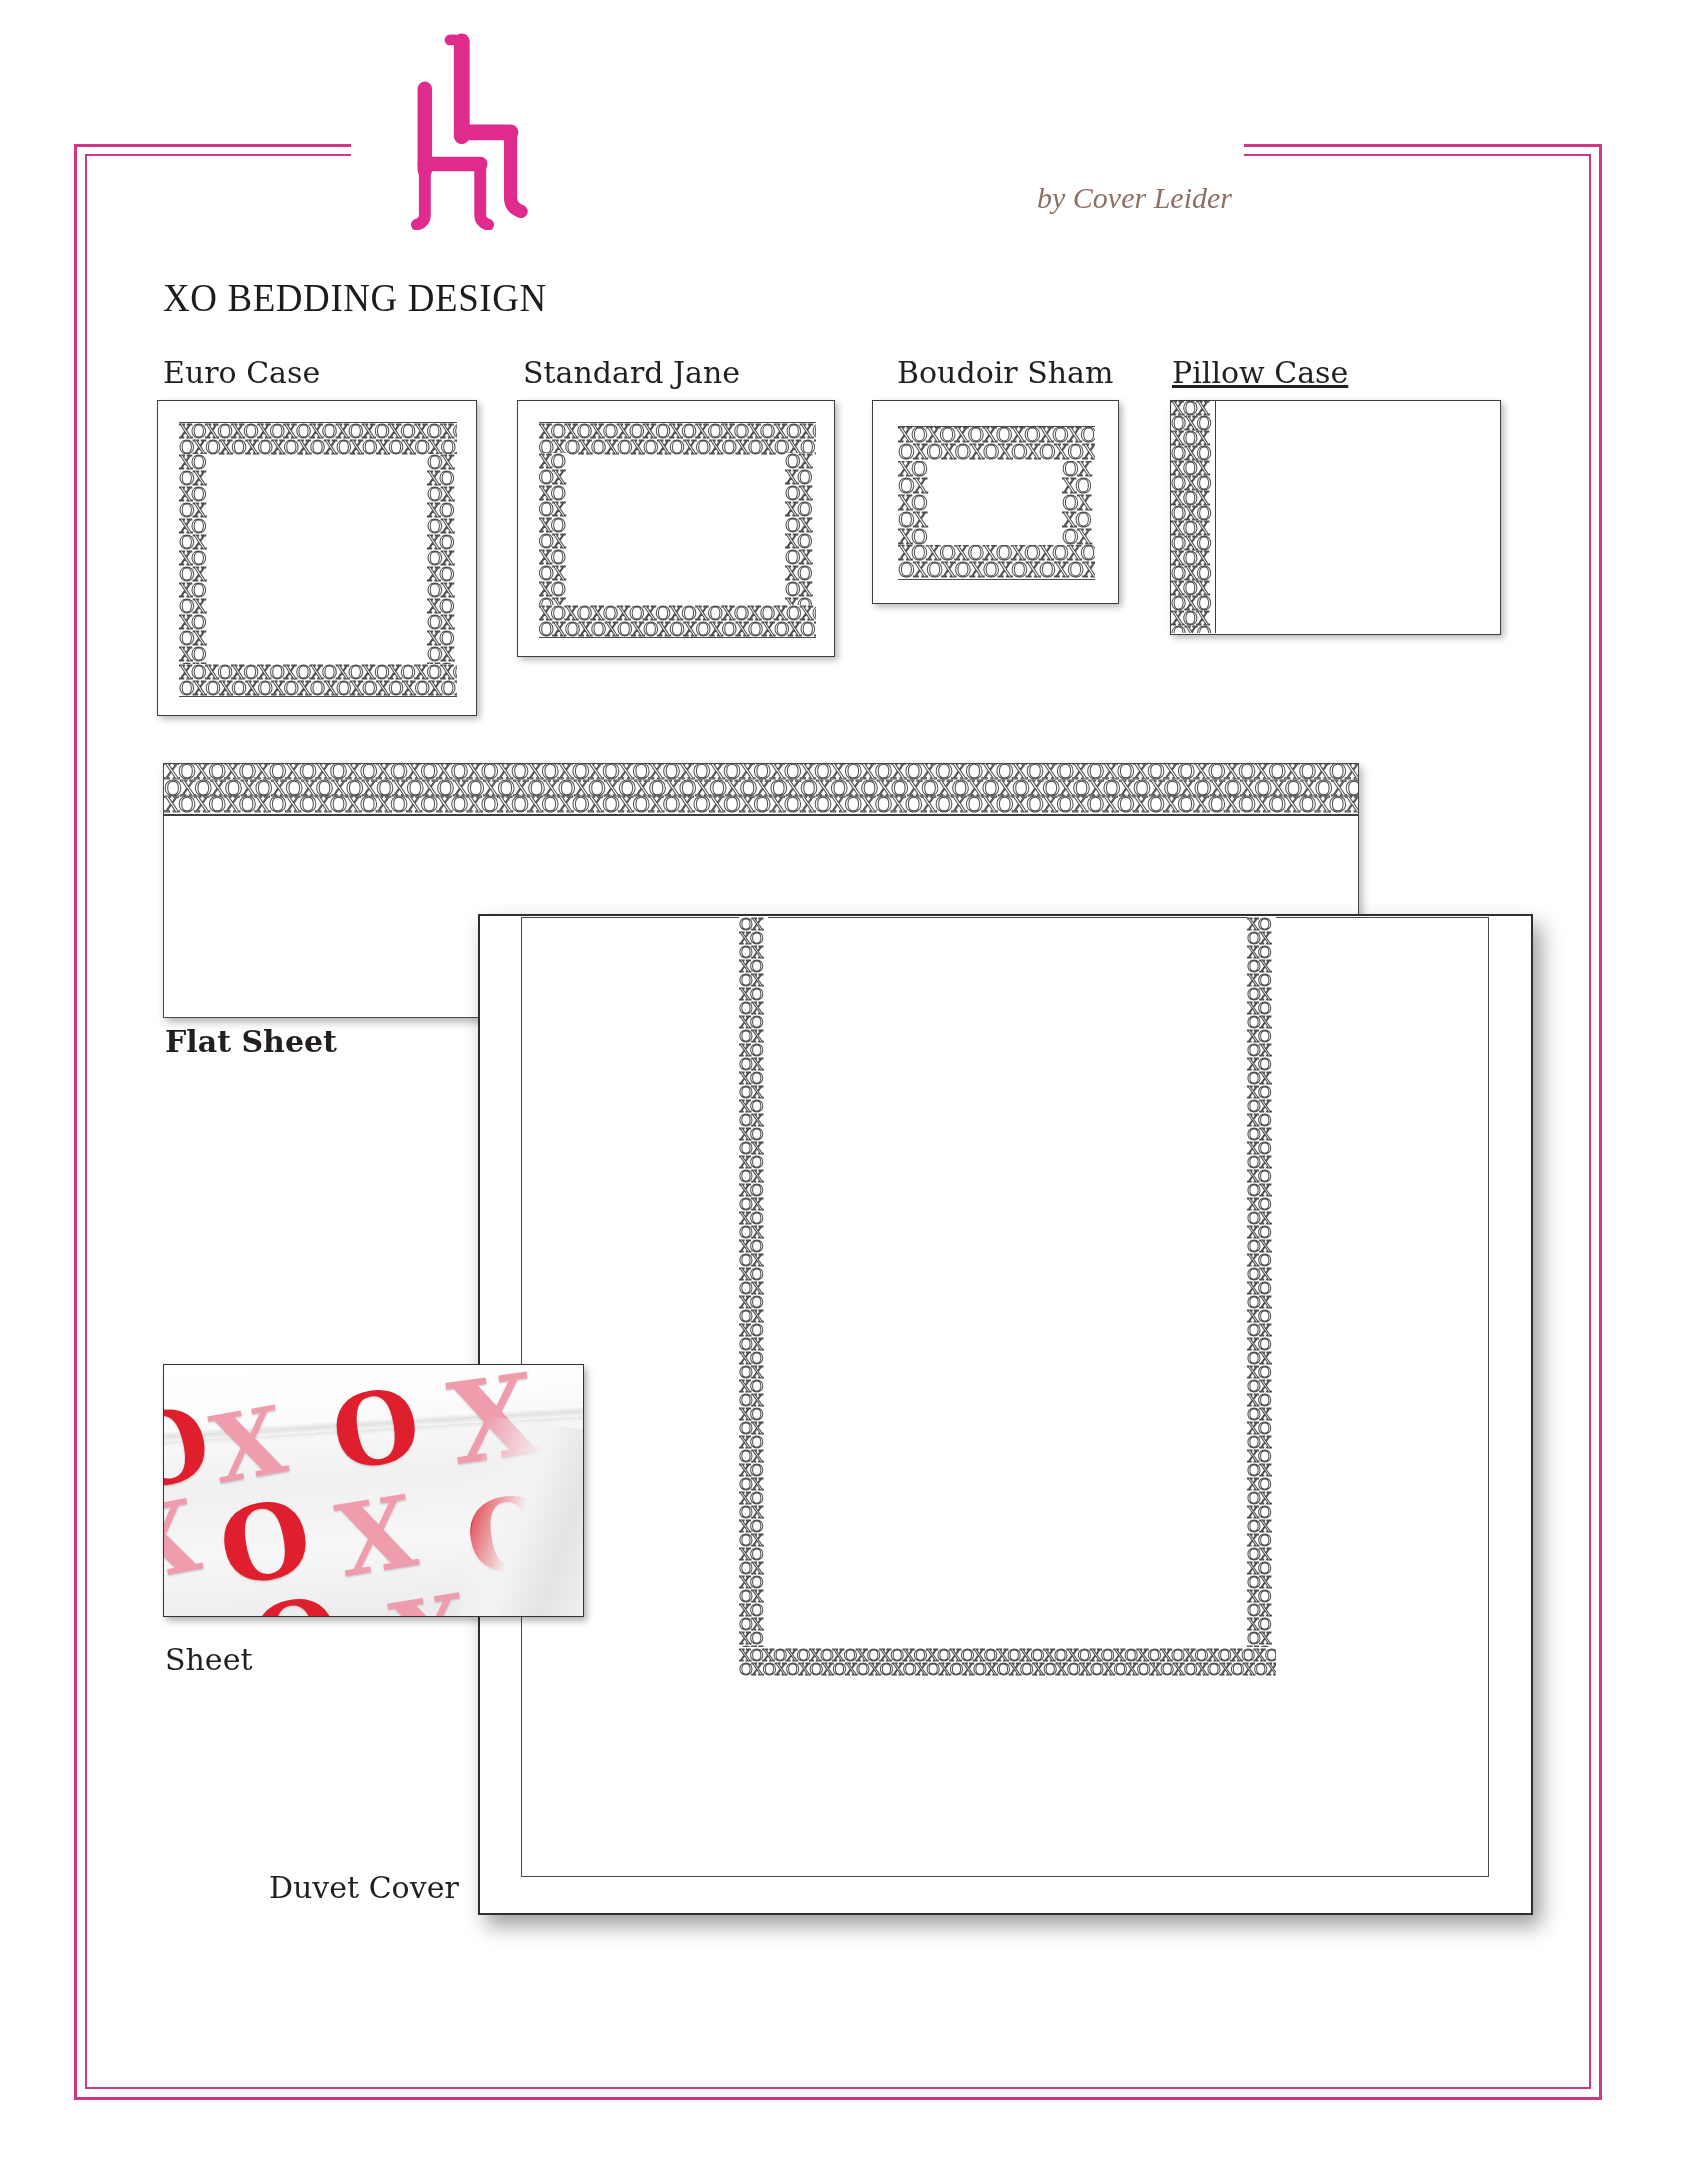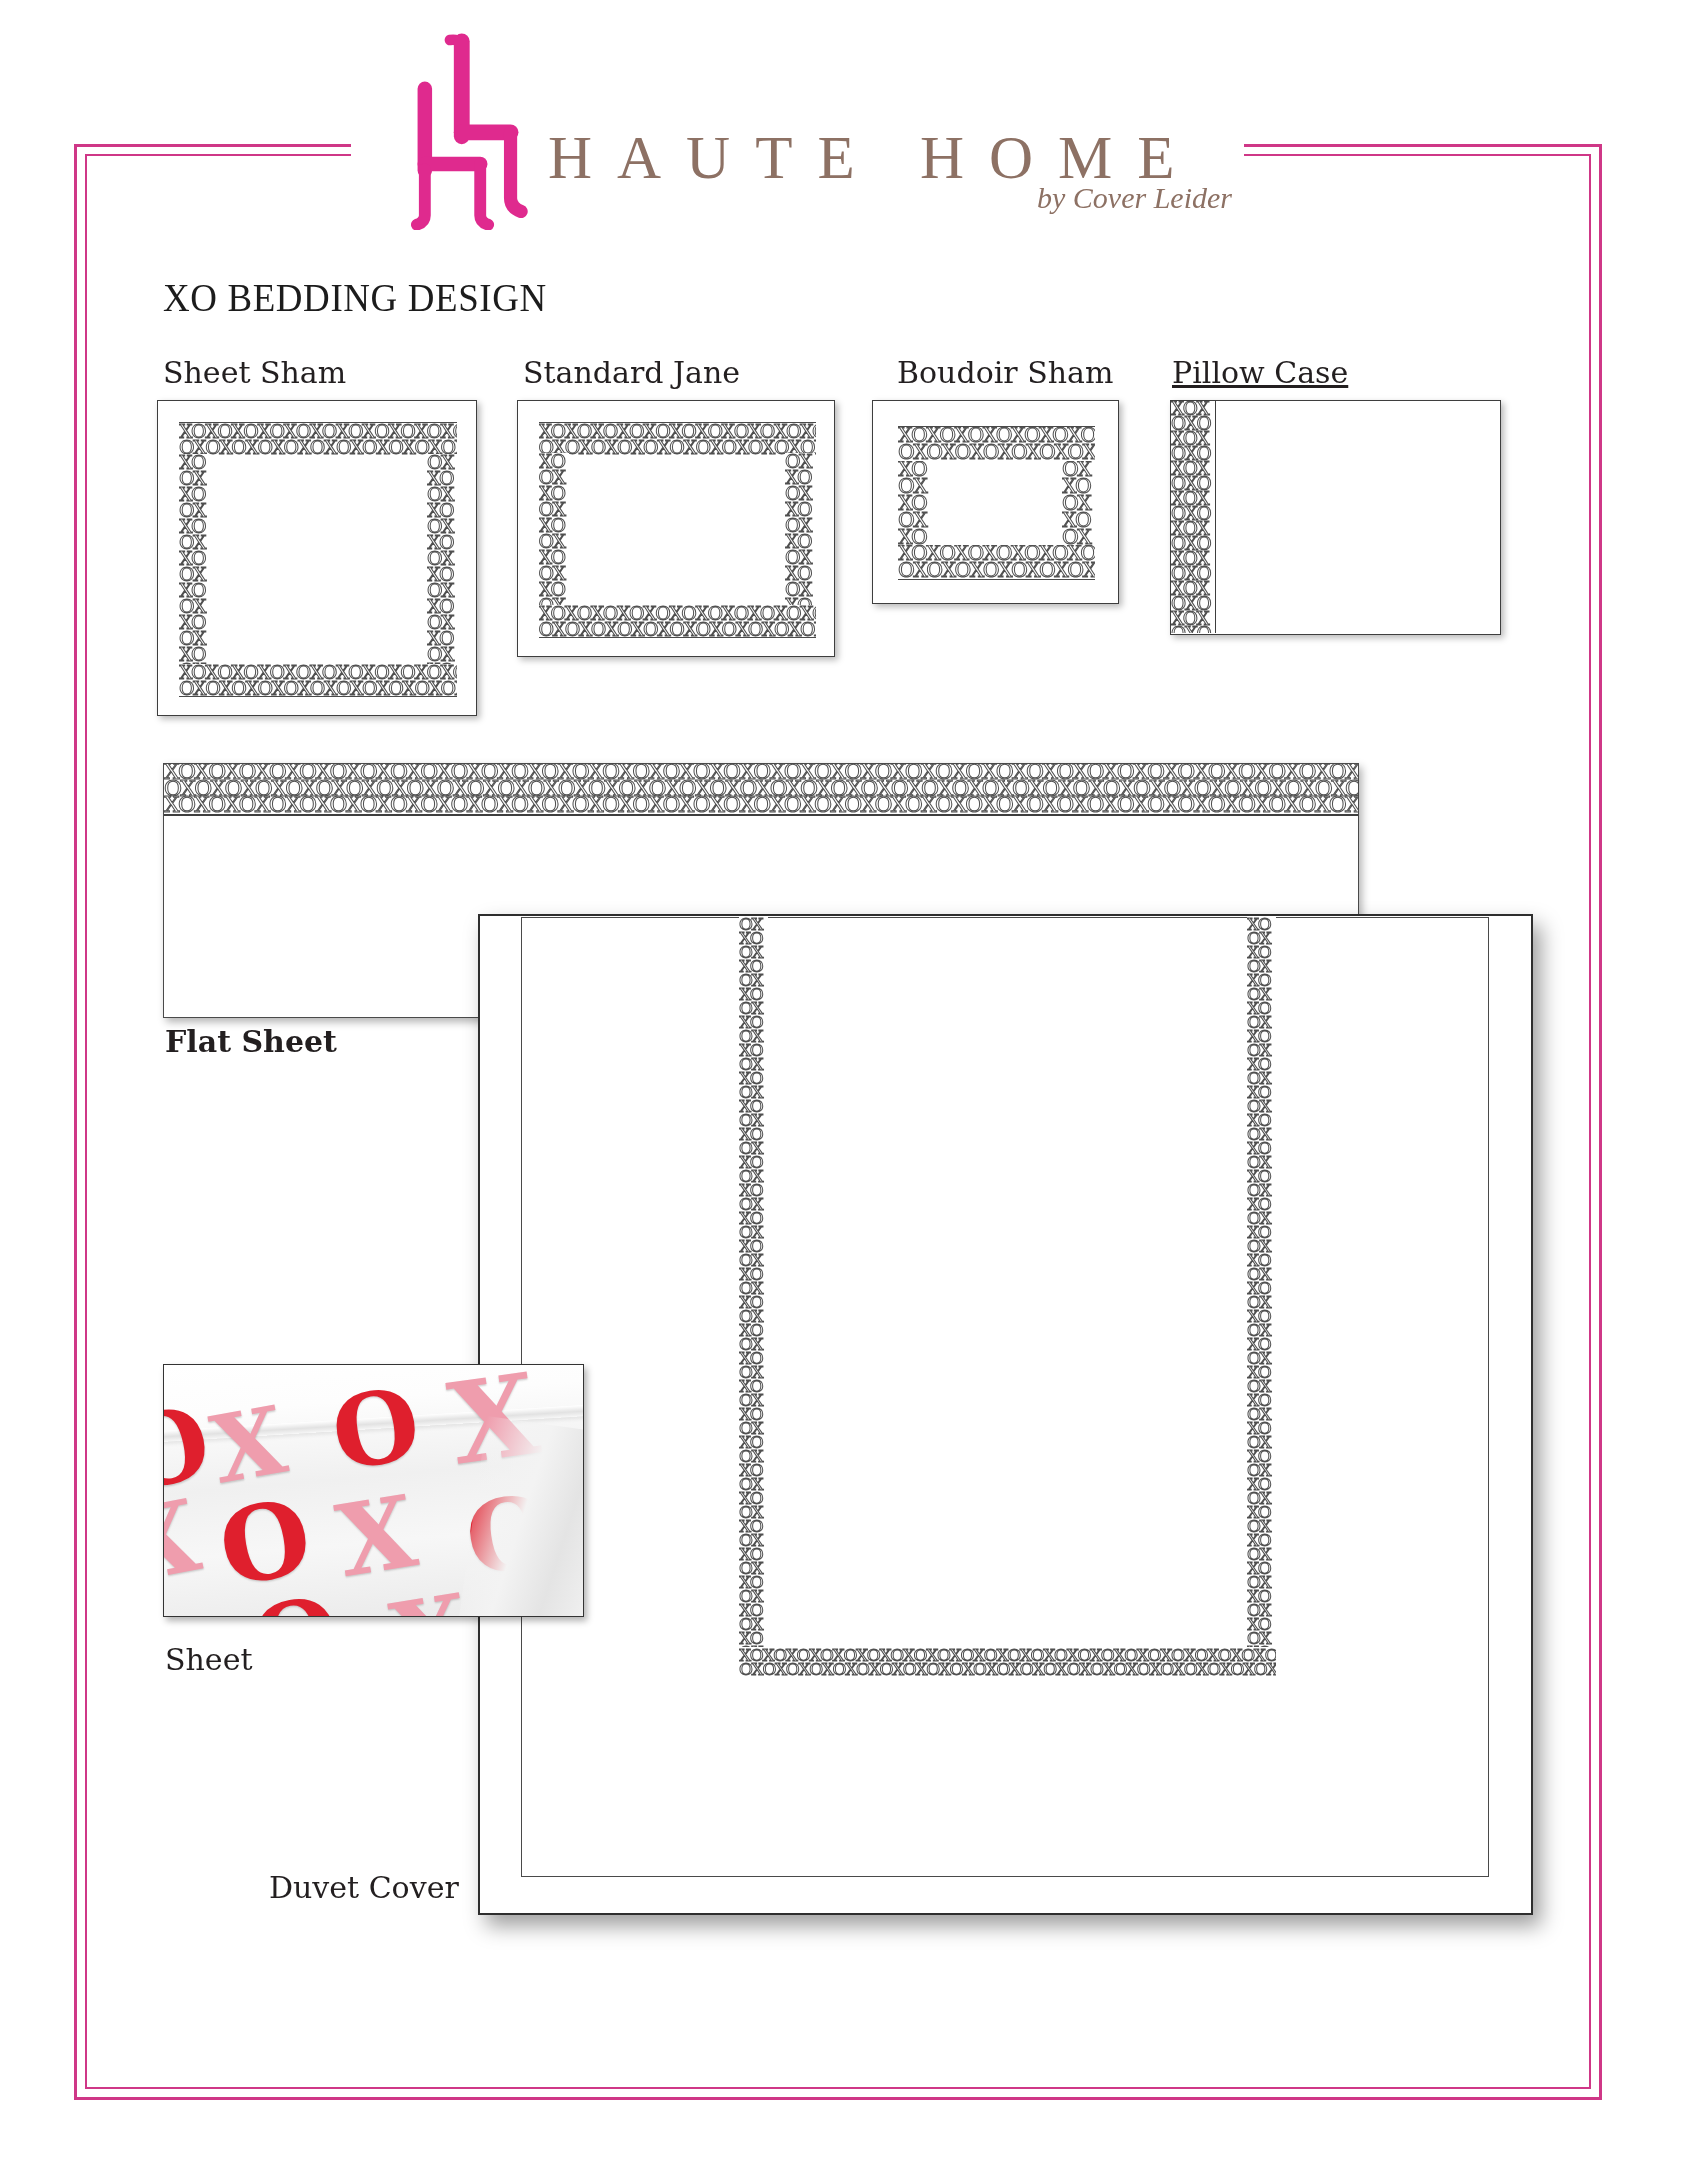--- a/index.html
+++ b/index.html
@@ -73,26 +73,25 @@
       <path d="M80 16 Q72 10 62 12" stroke-width="16"></path>
       <path d="M80 14 L80 158" stroke-width="24"></path>
       <path d="M80 152 L154 152" stroke-width="24"></path>
       <path d="M154 152 L154 252 Q154 266 170 272" stroke-width="20"></path>
       <path d="M24 86 L24 210" stroke-width="22"></path>
       <path d="M24 200 L108 200" stroke-width="22"></path>
       <path d="M108 200 L108 278 Q108 288 120 292" stroke-width="18"></path>
       <path d="M24 208 L24 278 Q24 288 12 292" stroke-width="18"></path>
     </g>
   </svg>
-  <div class="abs" id="brand-name">HAUTE HOME</div>
   <div class="abs" id="brand-byline">by Cover Leider</div>
 
   <div class="abs" id="page-title">XO BEDDING DESIGN</div>
 
-  <div class="lbl" style="left:163px;top:355px;">Sheet Sham</div>
+  <div class="lbl" style="left:163px;top:355px;">Euro Case</div>
   <div class="lbl" style="left:523px;top:355px;">Standard Jane</div>
   <div class="lbl" style="left:873px;top:355px;margin-left:24px;">Boudoir Sham</div>
   <div class="lbl" style="left:1172px;top:355px;text-decoration:underline;">Pillow Case</div>
   <div class="lbl" style="left:165px;top:1024px;font-weight:bold;">Flat Sheet</div>
   <div class="lbl" style="left:165px;top:1642px;">Sheet</div>
   <div class="lbl" style="left:269px;top:1870px;">Duvet Cover</div>
 
   <div class="sheet-box" id="euro-box">
     <div class="xo-band band-topline" style="left:21px;top:21px;width:278px;height:32px;">
         <div class="xo-row" style="line-height: 16px; font-size: 19px;">XOXOXOXOXOXOXOXOXOXOXOXOXOXOXOXOXOXOXOXOXOXOXOXOXOXOXOXOXOXO</div>

